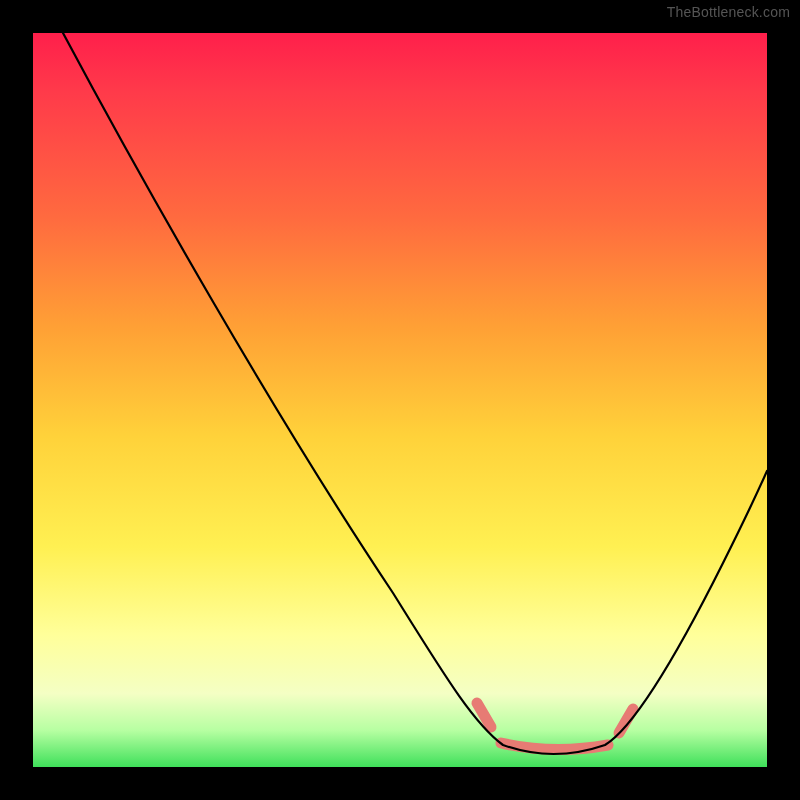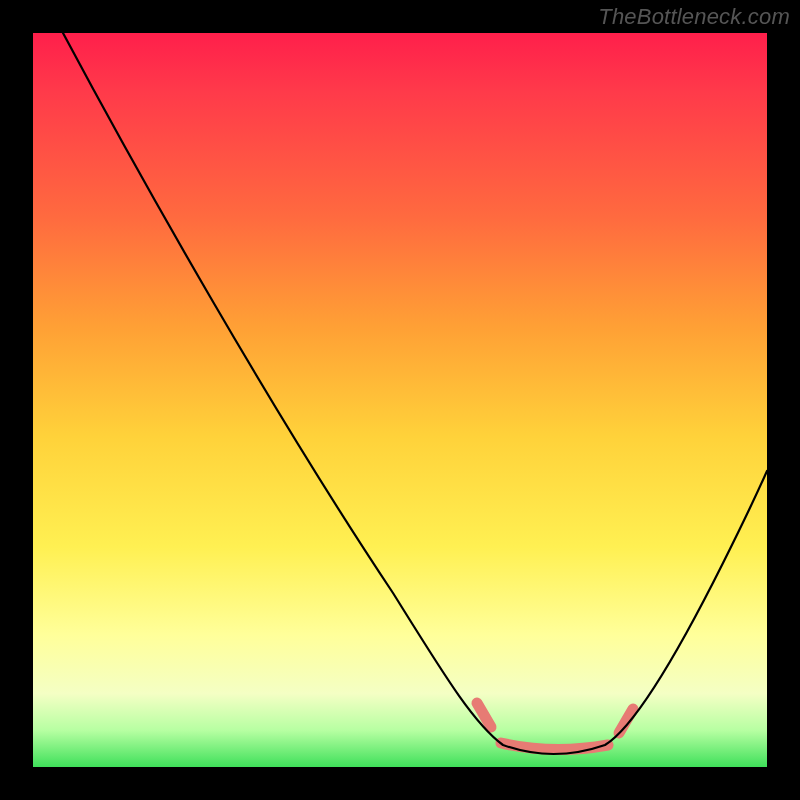--- a/index.html
+++ b/index.html
@@ -15,25 +15,24 @@
     position: relative;
     width: 800px;
     height: 800px;
     background: #000;
   }
   .watermark {
     position: absolute;
     top: 4px;
     right: 10px;
     color: #555;
-    font-size: 22px;
+    font-size: 14px;
     font-weight: 500;
     letter-spacing: 0.2px;
     z-index: 5;
-    font-style: italic;
   }
   .plot-area {
     position: absolute;
     left: 33px;
     top: 33px;
     width: 734px;
     height: 734px;
     
     background: linear-gradient(
       to bottom,

